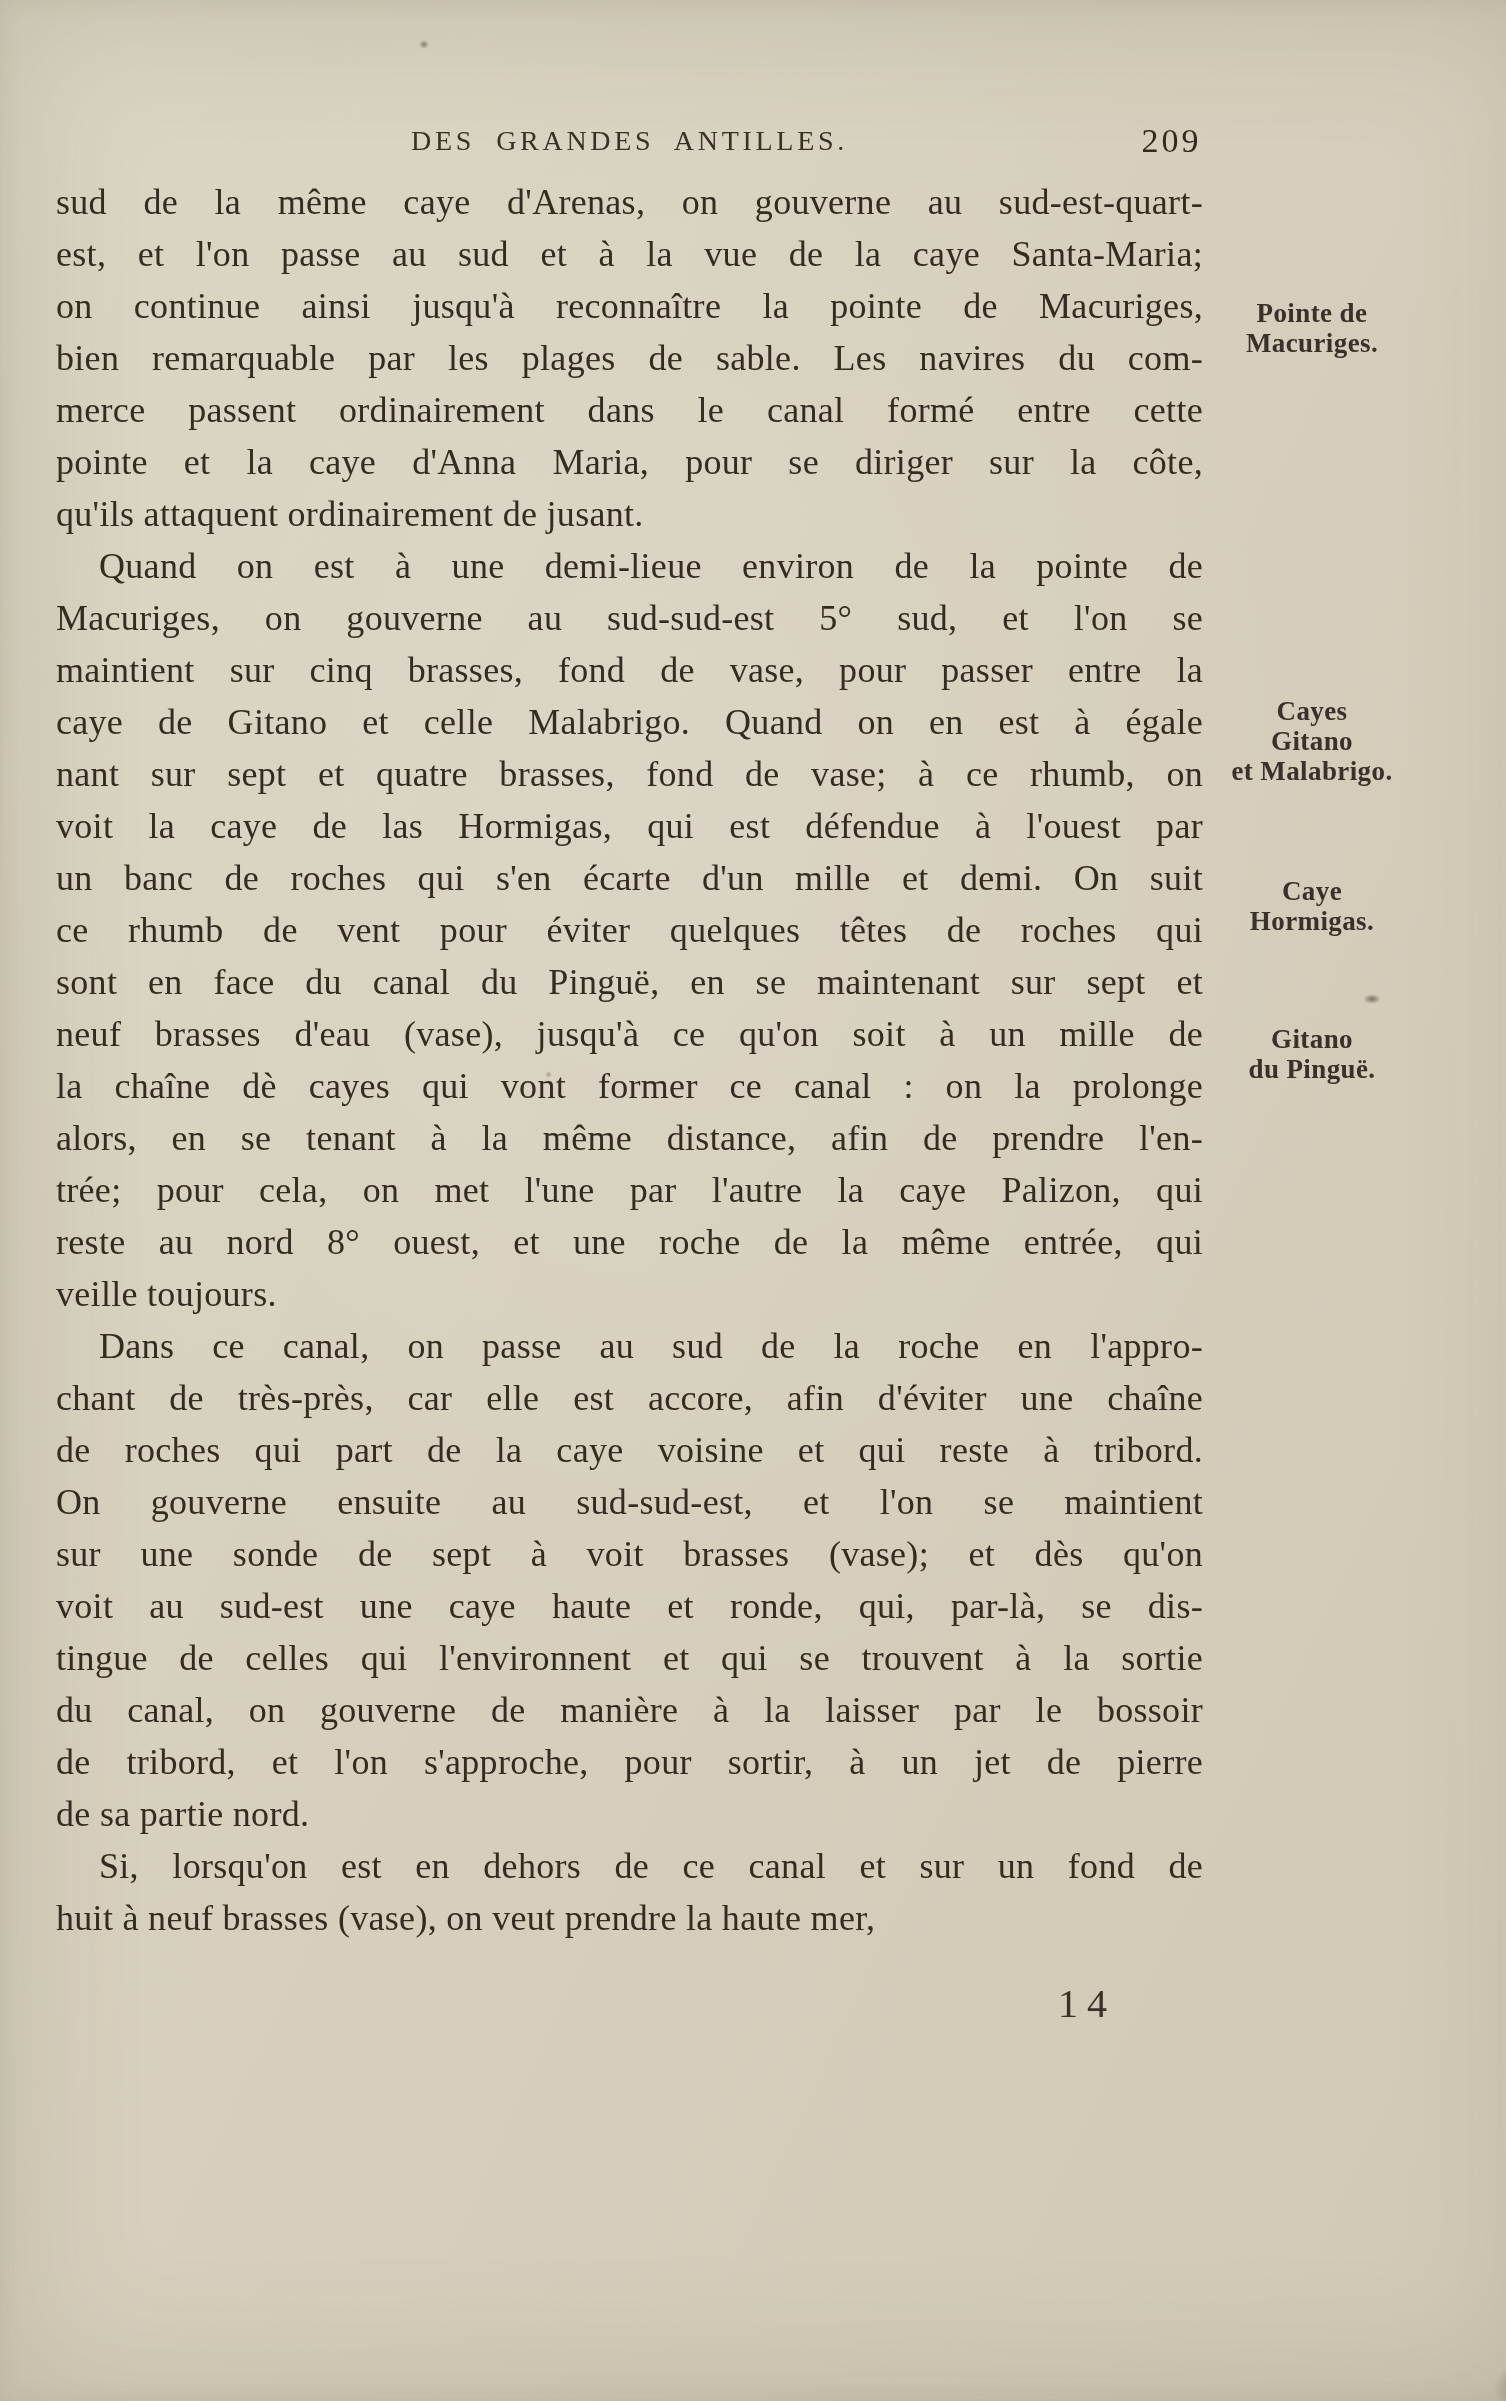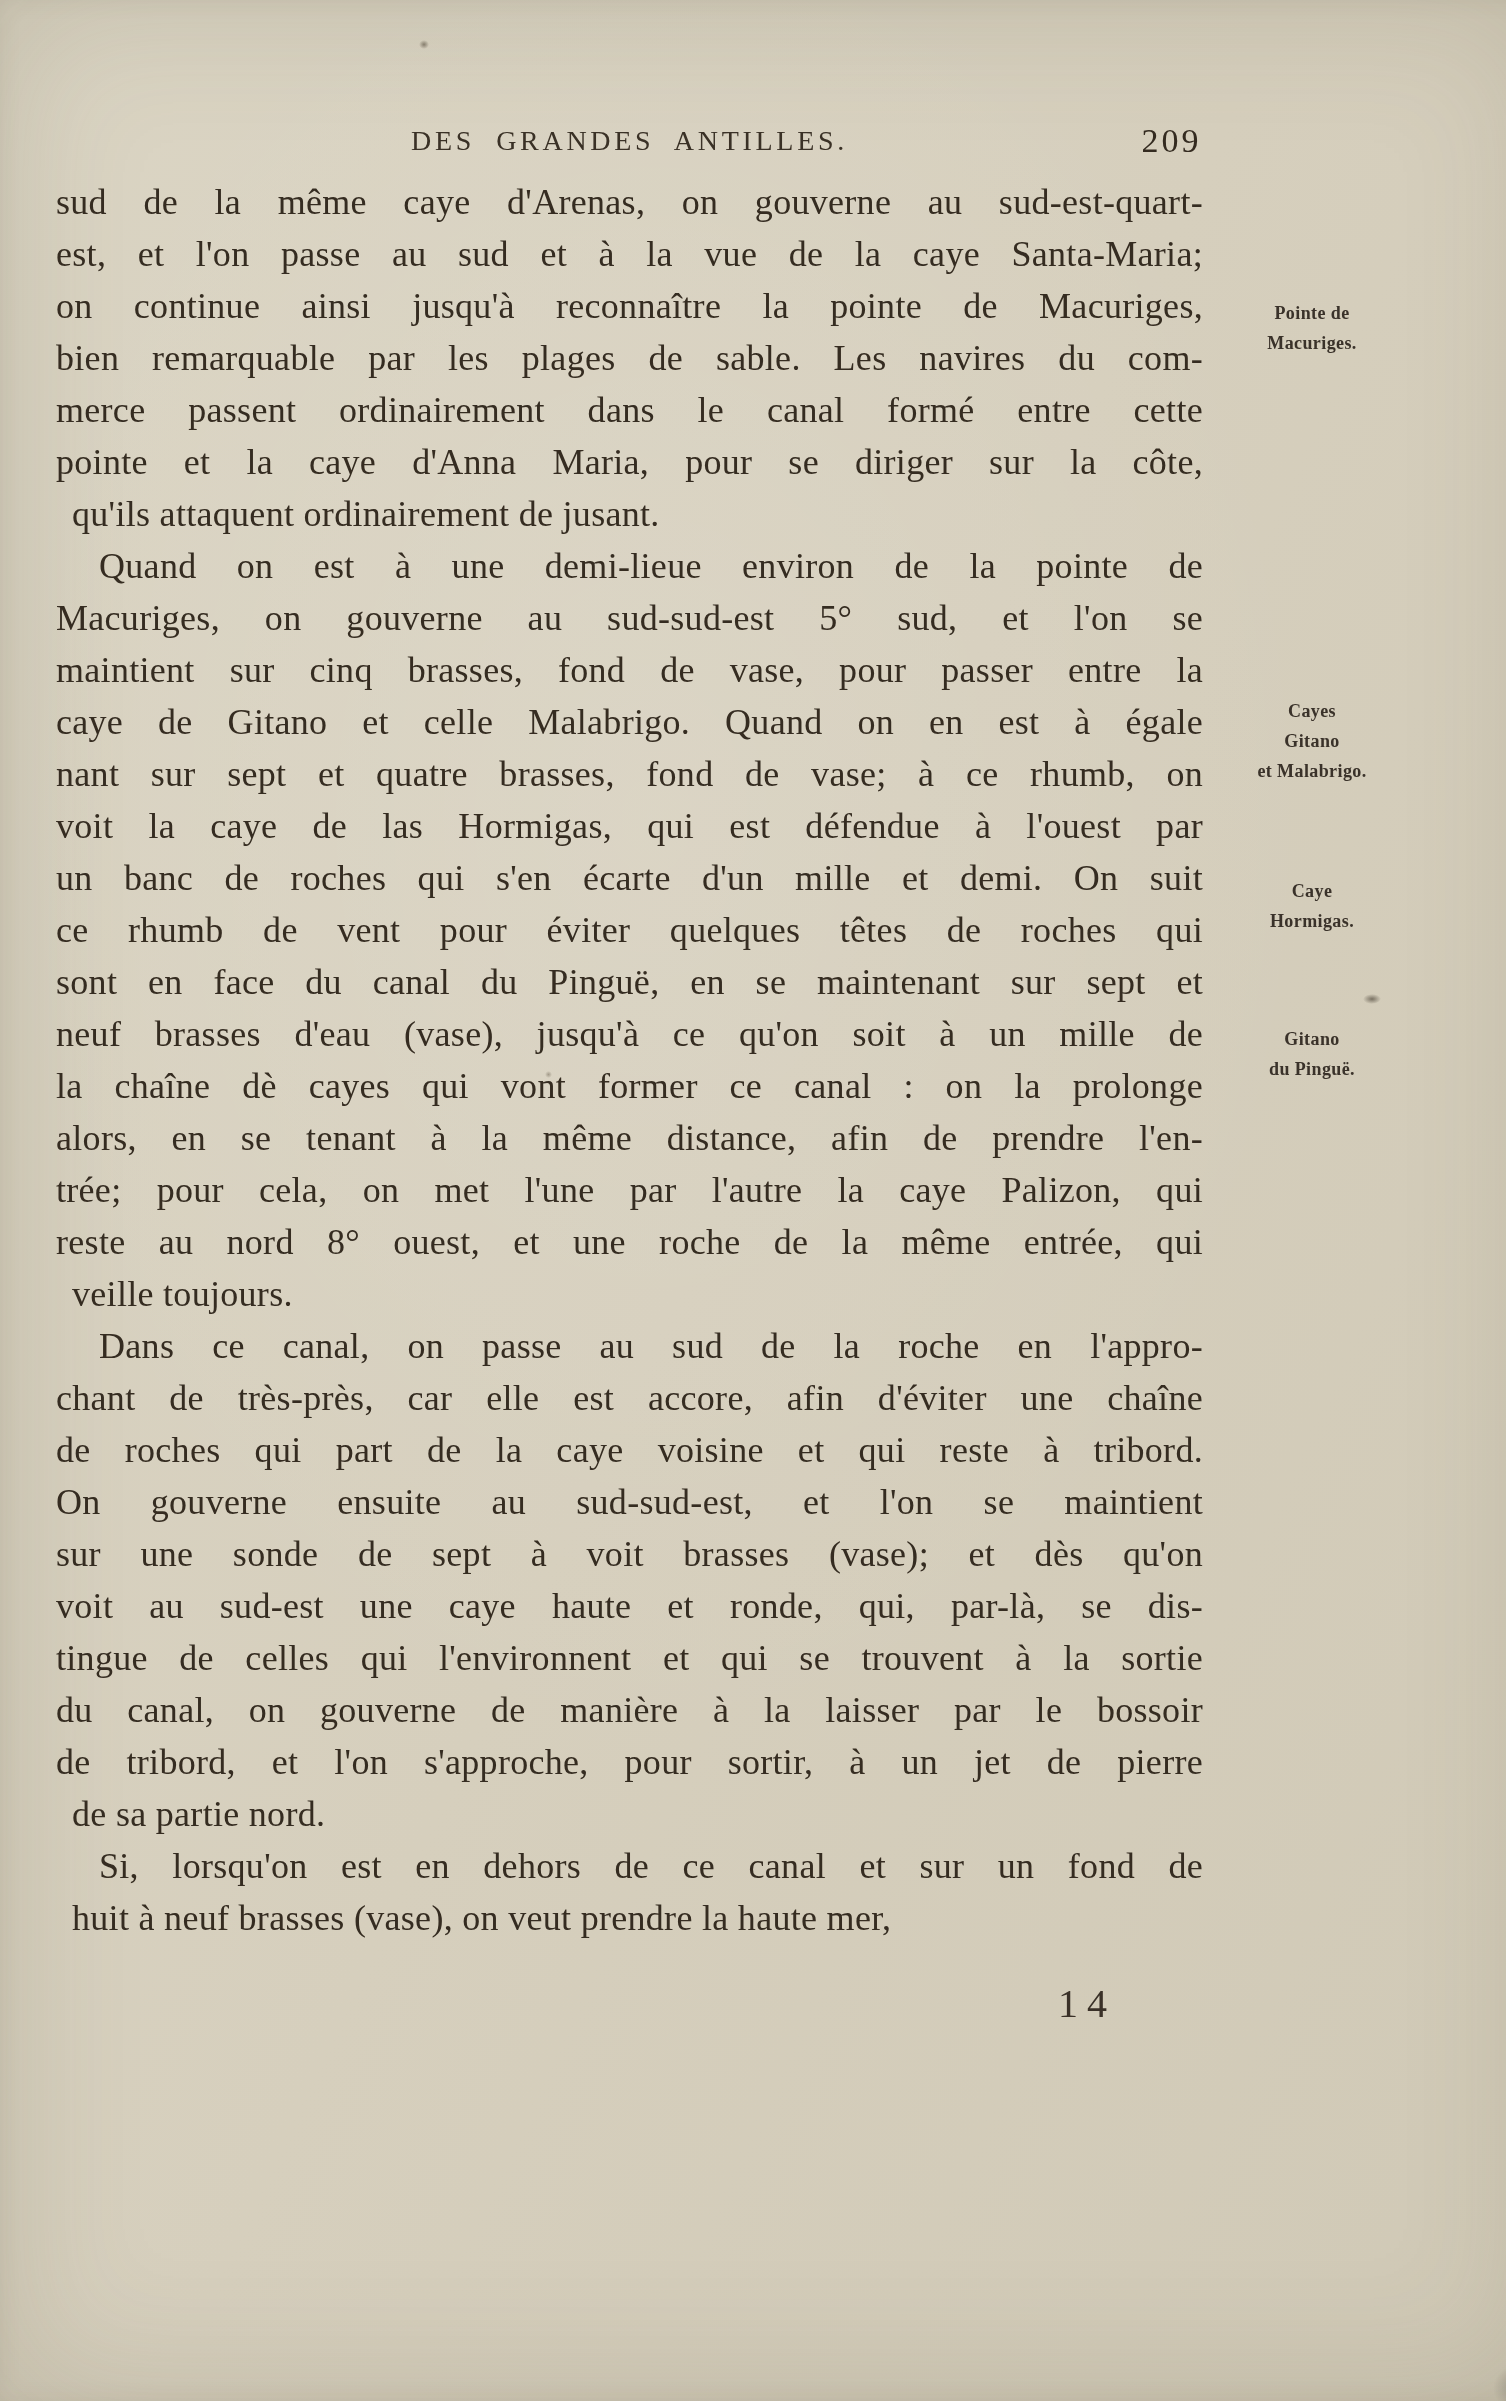--- a/index.html
+++ b/index.html
@@ -36,29 +36,29 @@
   
   .body-text{
     position:absolute;left:56px;top:176px;width:1147px;
     font-size:36px;letter-spacing:0.3px;
     color:#352c21;
   }
   .line{
     height:52px;line-height:52px;white-space:nowrap;
     text-align:justify;text-align-last:justify;
   }
-  .line.last{text-align-last:left;margin-left:16px;}
+  .line.last{text-align-last:left;}
   .line.ind{text-indent:43px;}
 
   
   .margin-notes{position:absolute;left:0;top:0;width:100%;height:100%;pointer-events:none;}
   .mnote{
     position:absolute;left:1215px;width:194px;
     text-align:center;
-    font-size:18px;line-height:30px;font-weight:700;
+    font-size:27px;line-height:30px;font-weight:700;
     letter-spacing:0.4px;
     color:#3a322a;
   }
 
   
   .signature{
     position:absolute;left:1058px;top:1980px;
     font-size:40px;letter-spacing:9px;
     color:#3a3128;
   }

